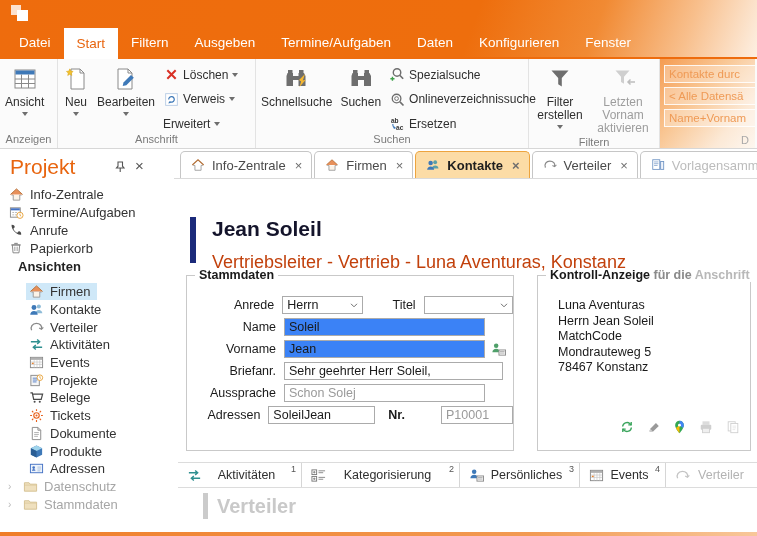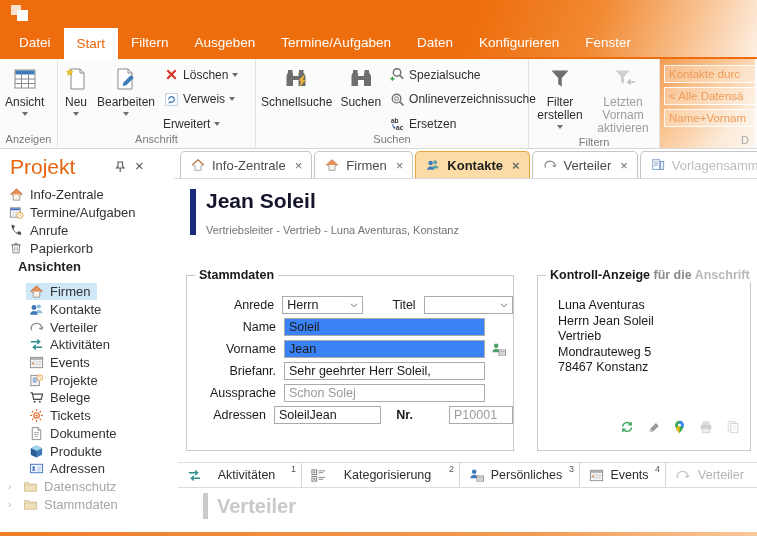--- a/index.html
+++ b/index.html
@@ -54,24 +54,24 @@
  border-bottom:6px solid #9b9b9b;margin:2px auto 0}
 .sb-thumb{position:absolute;left:2px;top:15px;width:8px;height:218px;background:#a8a8a8;border-radius:4px}
 
 .main{position:absolute;left:174px;top:149px;width:583px;height:383px;background:#fff}
 .dtabs{position:absolute;left:0;top:0;width:583px;height:30px;display:flex;align-items:flex-end;padding-left:6px;border-bottom:1px solid #dadada}
 .dtab{display:flex;align-items:center;gap:6px;height:27px;padding:0 9px;margin-right:2px;background:#fff;
  border:1px solid #c6c6c6;border-bottom:none;border-radius:5px 5px 0 0;font-size:13px;color:#4a4a4a;white-space:nowrap;cursor:default}
 .dtab .x{font-size:13px;color:#6e6e6e;margin-left:3px}
 .dtab.active{background:#fcdca6;border-color:#eda43e;font-weight:bold;color:#1f1f1f}
 .dtab.ghost{color:#bcbcbc}
-.contact-h{position:absolute;left:16px;top:40px;display:flex;gap:10px}
+.contact-h{position:absolute;left:16px;top:68px;display:flex;gap:16px}
 .navybar{width:6px;height:46px;background:#1b2a7a}
 .c-name{font-size:21px;font-weight:bold;color:#14142b;line-height:24px}
-.c-sub{font-size:11px;color:#737373;margin-top:11px}
+.c-sub{font-size:18px;color:#c2410c;margin-top:11px}
 .fs{position:absolute;border:1px solid #c9c9c9;background:#fff}
 .fs-legend{position:absolute;top:-8px;left:8px;background:#fff;padding:0 4px;font-size:12.5px;font-weight:bold;color:#1a1a1a;white-space:nowrap}
 .fs-stamm{left:12px;top:126px;width:328px;height:176px}
 .fs-ctrl{left:363px;top:126px;width:214px;height:176px}
 .frow{position:absolute;left:0;width:100%;display:flex;align-items:center;height:18px}
 .flabel{width:97px;text-align:right;padding-right:8px;font-size:12.5px;color:#1a1a1a}
 .ctl{height:18px;border:1px solid #ababab;background:#fff;font-size:12.5px;font-family:"Liberation Sans",sans-serif;
  padding:0 4px;color:#1a1a1a;outline:none}
 .sel{display:flex;align-items:center;justify-content:space-between;cursor:default}
 .blue{background:#3b82f6}
@@ -598,42 +598,42 @@
           <svg width="15" height="15" viewBox="0 0 16 16">
             <circle cx="5.5" cy="4" r="2.4" fill="#4fa06a"></circle>
             <path d="M1.5 11c0-2.3 1.8-3.8 4-3.8s4 1.5 4 3.8z" fill="#4fa06a"></path>
             <rect x="8.5" y="8.5" width="7" height="5.5" fill="#fff" stroke="#8a8a8a"></rect>
             <path d="M9.5 10.2h5M9.5 11.8h5" stroke="#8a8a8a" stroke-width=".7"></path>
           </svg>
         </span>
     </div>
     <div class="frow" style="top:86px">
       <span class="flabel">Briefanr.</span>
-      <input class="ctl" style="width: 201px;" value="Sehr geehrter Herr Soleil,">
+      <input class="ctl" style="width: 219px;" value="Sehr geehrter Herr Soleil,">
     </div>
     <div class="frow" style="top:108px">
       <span class="flabel">Aussprache</span>
       <input class="ctl gray" style="width: 201px;" value="Schon Solej">
     </div>
     <div class="frow" style="top:130px">
       <span class="flabel">Adressen</span>
       <input class="ctl" style="width: 107px;" value="SoleilJean">
       <span class="flabel" style="width:44px;font-weight:bold">Nr.</span>
-      <input class="ctl gray" style="width: 64px; margin-left: 28px;" value="P10001">
+      <input class="ctl gray" style="width: 72px; margin-left: 28px;" value="P10001">
     </div>
   </div>
 
   <div class="fs fs-ctrl">
     <div class="fs-legend">
       <span style="color:#1a1a1a">Kontroll-Anzeige</span><span style="color:#8a8a8a"> für die </span><span style="color:#b8b8b8">Anschrift</span>
     </div>
     <div class="addr">
       <div>Luna Aventuras</div>
       <div>Herrn Jean Soleil</div>
-      <div>Vertrieb</div>
+      <div>MatchCode</div>
       <div>Mondrauteweg 5</div>
       <div>78467 Konstanz</div>
     </div>
     <div class="ctrl-icons">
       <span>
           <svg width="14" height="14" viewBox="0 0 16 16">
             <path d="M3 7.5a5 5 0 0 1 8.4-3.3L12.8 5.6" fill="none" stroke="#3ba55d" stroke-width="1.6"></path>
             <path d="M12.8 2.3v3.3H9.5" fill="none" stroke="#3ba55d" stroke-width="1.6"></path>
             <path d="M13 8.5a5 5 0 0 1-8.4 3.3L3.2 10.4" fill="none" stroke="#3ba55d" stroke-width="1.6"></path>
             <path d="M3.2 13.7v-3.3h3.3" fill="none" stroke="#3ba55d" stroke-width="1.6"></path>

